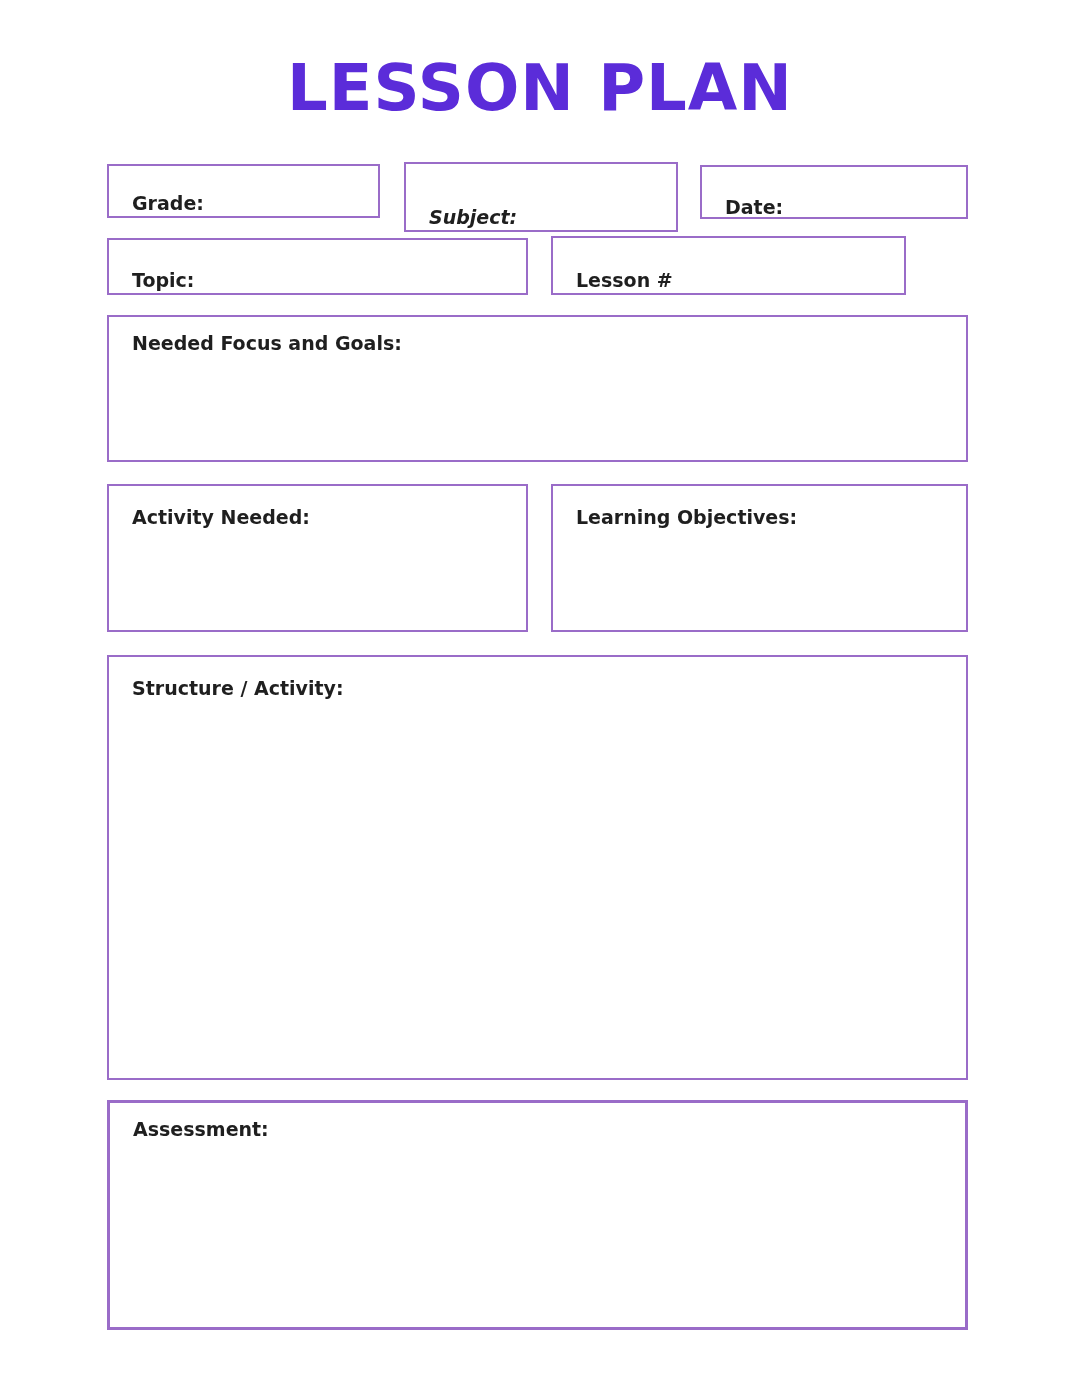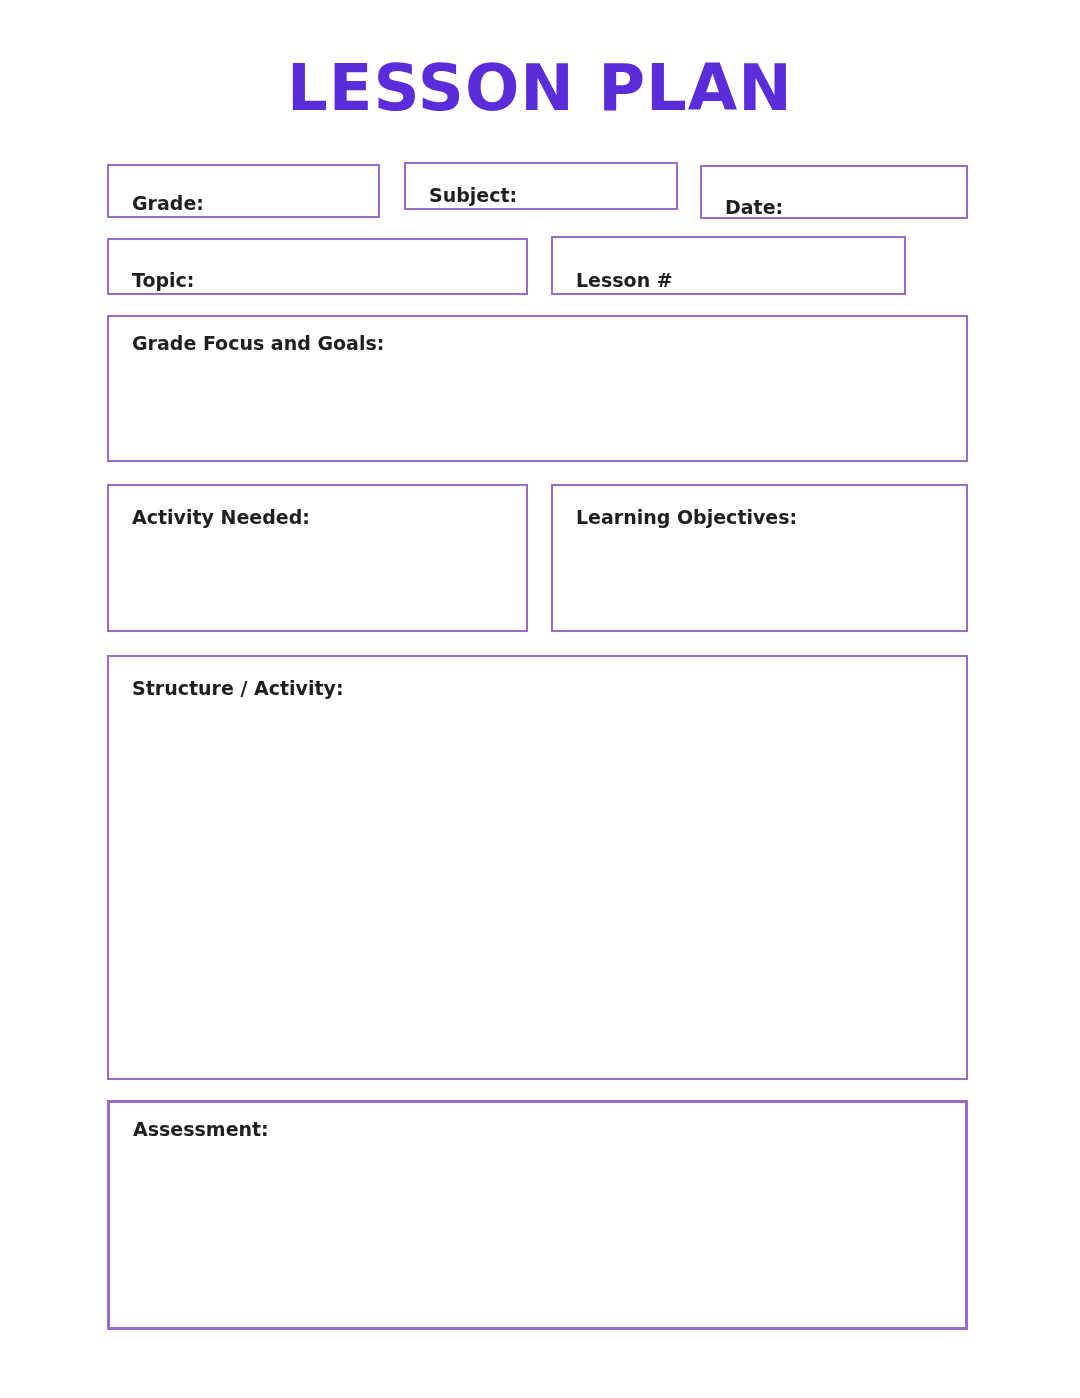--- a/index.html
+++ b/index.html
@@ -49,21 +49,21 @@
     display:flex;
     align-items:flex-end;
     padding-left:23px;
   }
   
   .large{
     display:block;
     padding:14px 23px;
   }
   .f-grade      { left:107px; top:164px; width:273px; height:54px; }
-  .f-subject    { left:404px; top:162px; width:274px; height:48px; }
+  .f-subject    { left:404px; top:162px; width:274px; height:70px;font-style:italic; }
   .f-date       { left:700px; top:165px; width:268px; height:54px; }
   .f-date .lbl  { position:relative; top:3px; }
   .f-topic      { left:107px; top:238px; width:421px; height:57px; }
   .f-lesson     { left:551px; top:236px; width:355px; height:59px; }
   .f-focus      { left:107px; top:315px; width:861px; height:147px; }
   .f-materials  { left:107px; top:484px; width:421px; height:148px; padding-top:19px; }
   .f-objectives { left:551px; top:484px; width:417px; height:148px; padding-top:19px; }
   .f-structure  { left:107px; top:655px; width:861px; height:425px; padding-top:19px; }
   .f-assessment { left:107px; top:1100px; width:861px; height:230px; border-width:3px; }
 </style>
@@ -93,21 +93,21 @@
     <span class="lbl">Topic:</span>
     <span class="val"></span>
   </div>
 
   <div class="box small f-lesson">
     <span class="lbl">Lesson #</span>
     <span class="val"></span>
   </div>
 
   <div class="box large f-focus">
-    <div class="lbl">Grade Focus and Goals:</div>
+    <div class="lbl">Needed Focus and Goals:</div>
     <div class="val"></div>
   </div>
 
   <div class="box large f-materials">
     <div class="lbl">Activity Needed:</div>
     <div class="val"></div>
   </div>
 
   <div class="box large f-objectives">
     <div class="lbl">Learning Objectives:</div>

